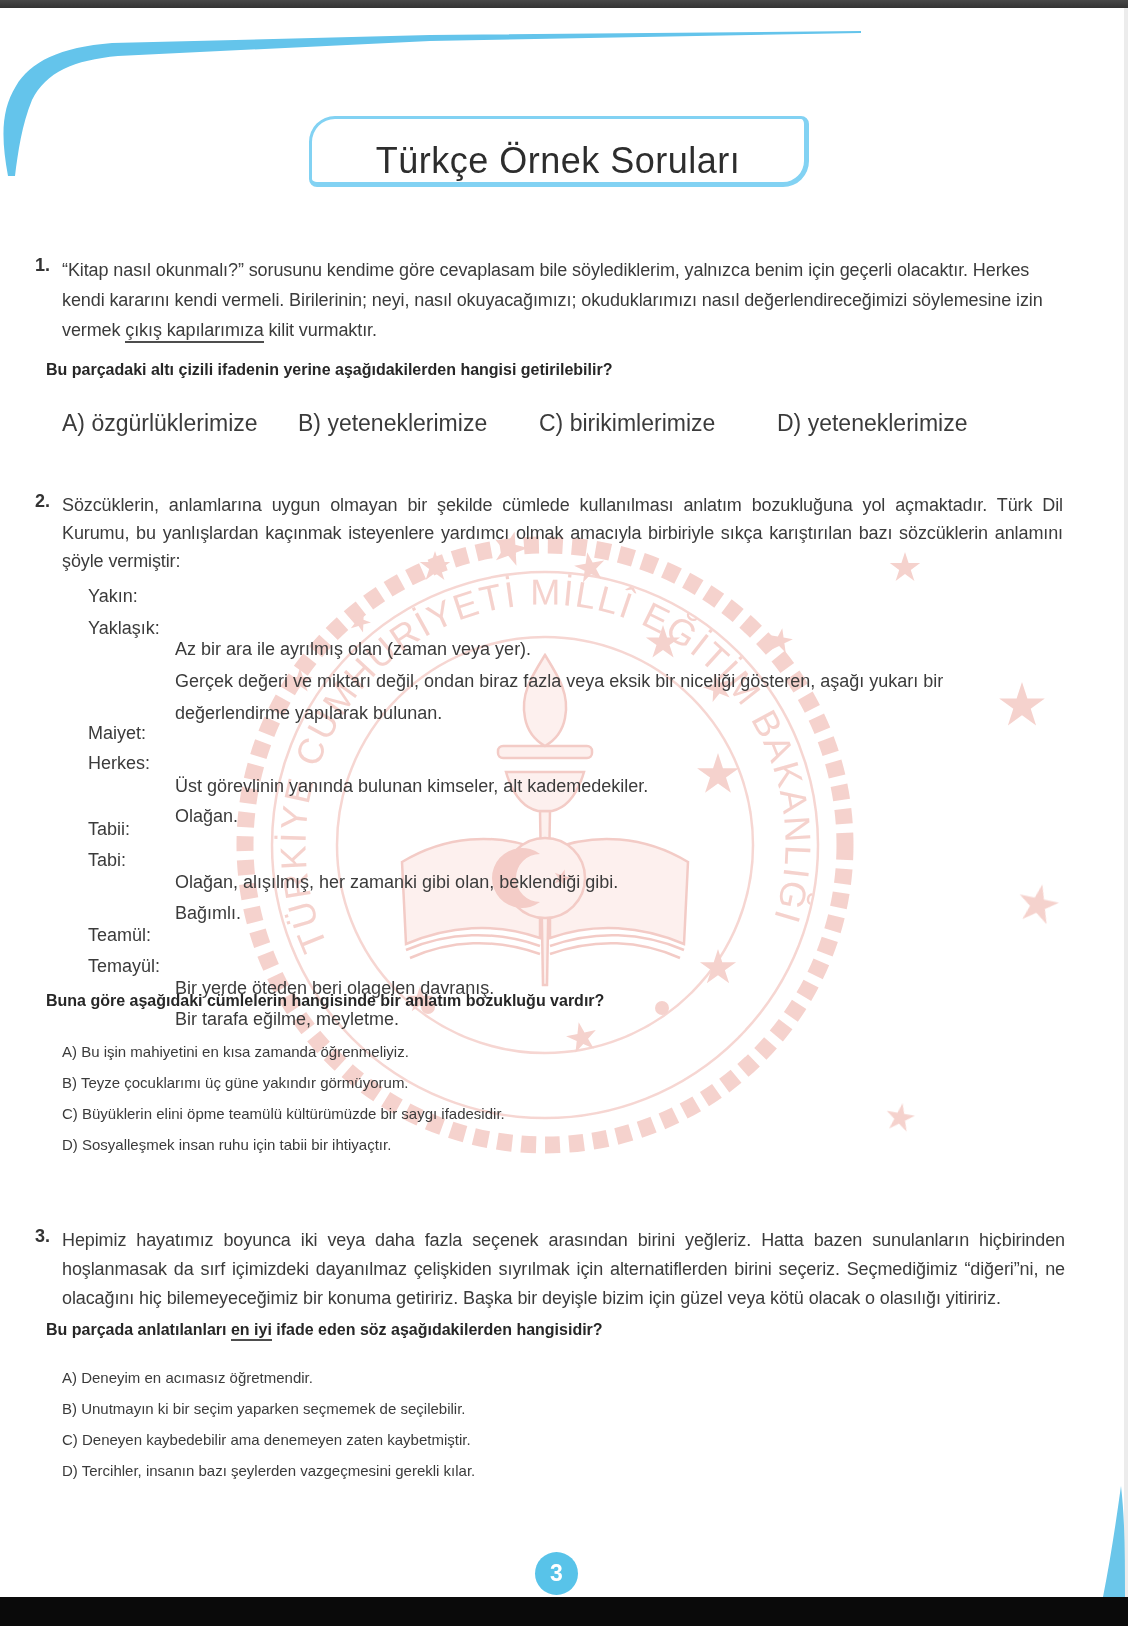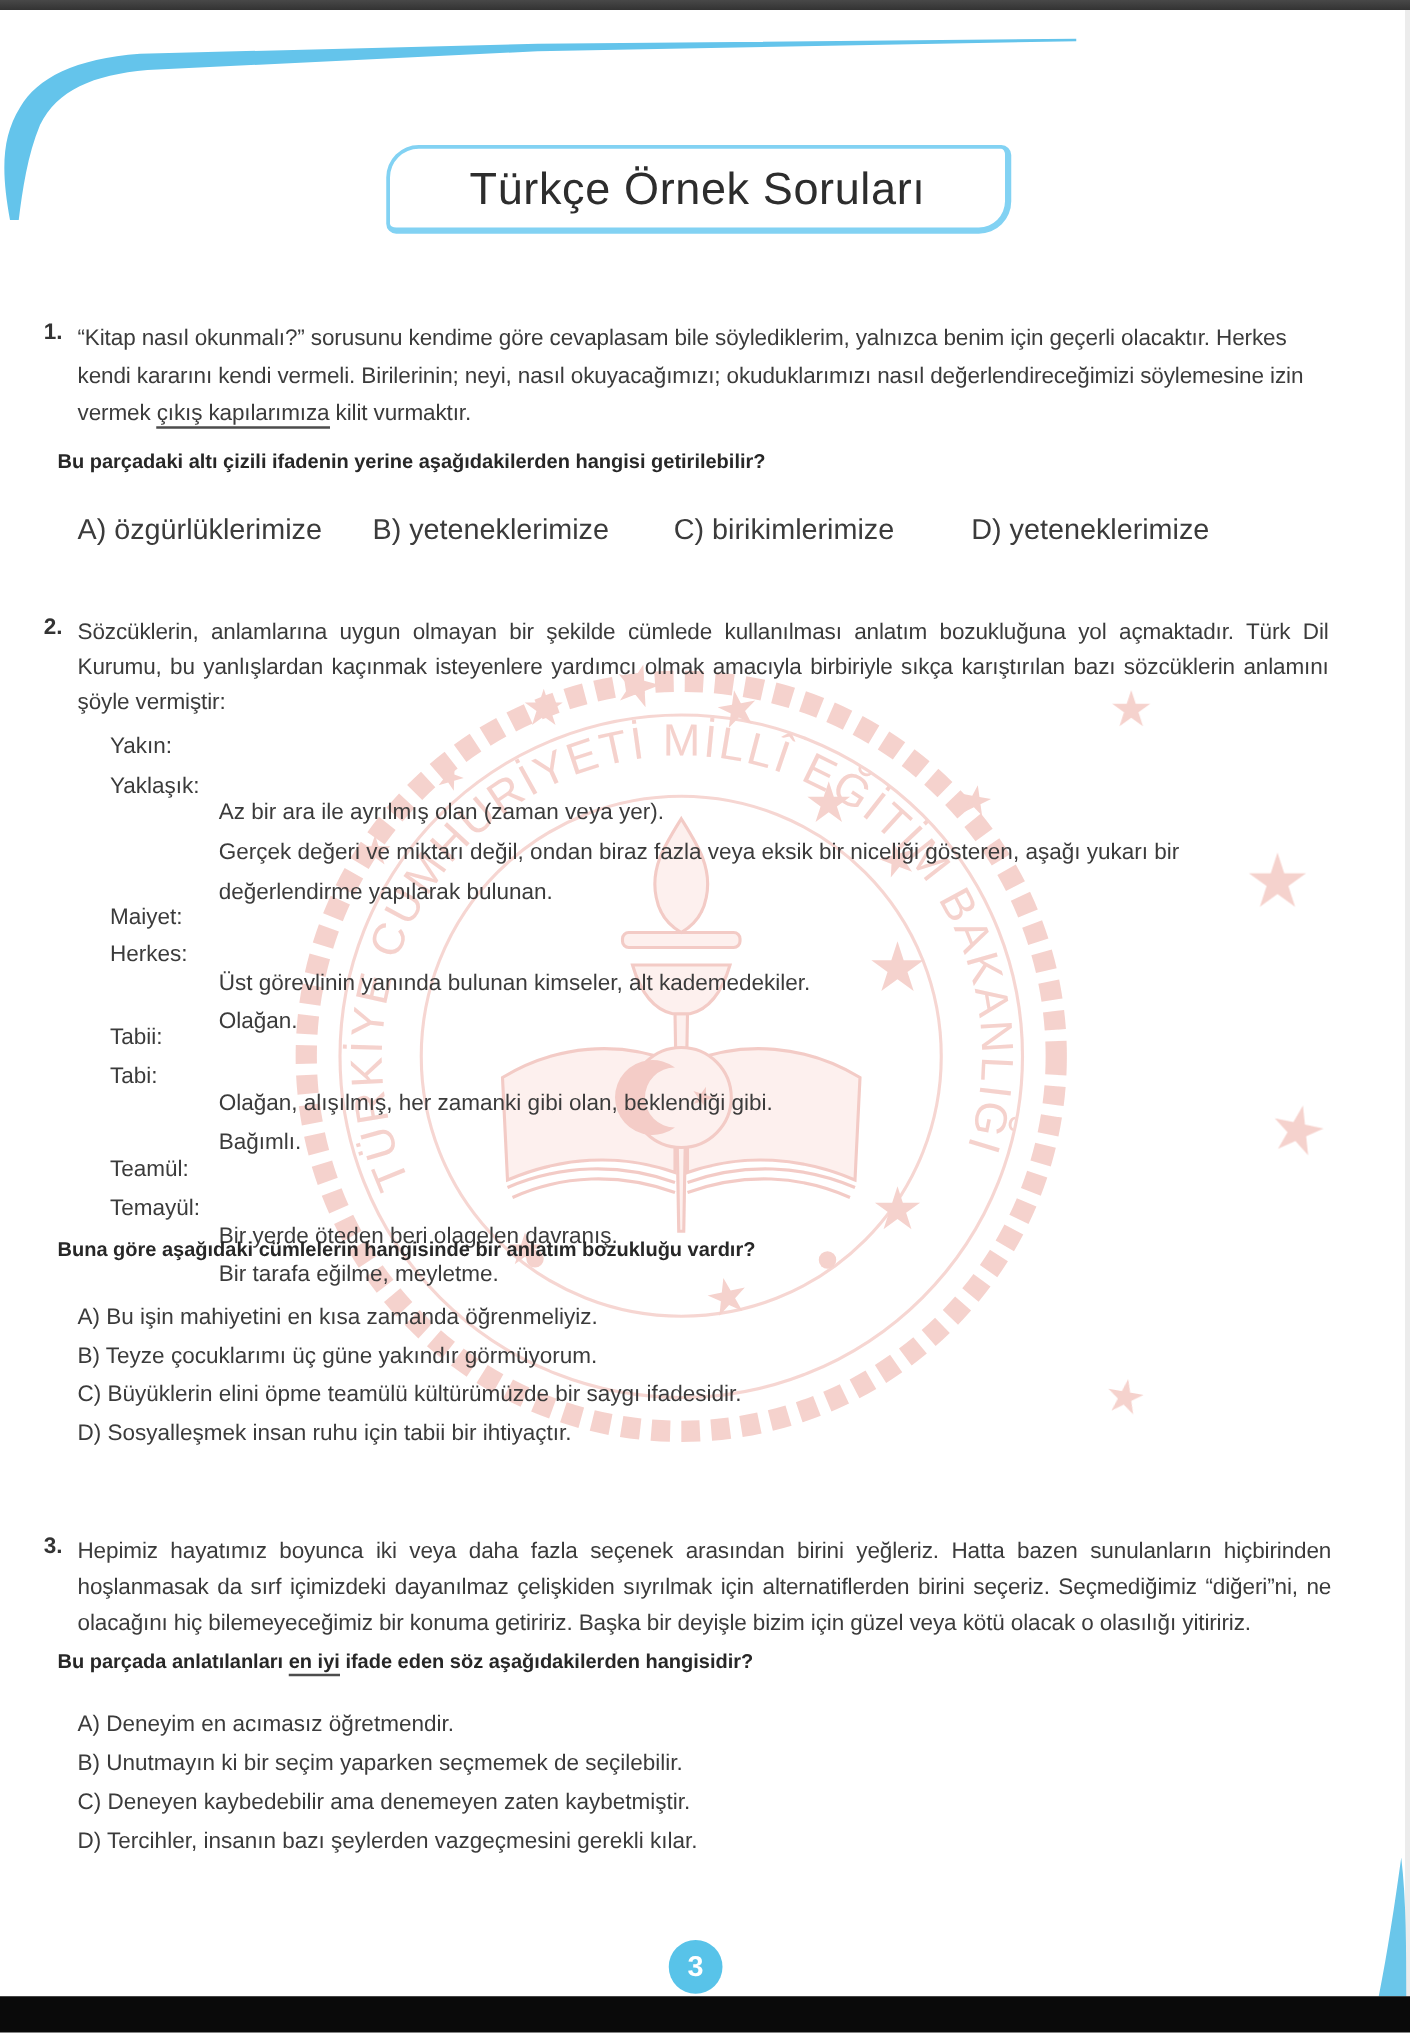--- a/index.html
+++ b/index.html
@@ -16,35 +16,35 @@
   .page-edge{position:absolute;right:0;top:8px;height:1589px;width:4px;background:#ececec;z-index:1;}
 
   svg.deco{position:absolute;left:0;top:0;z-index:1;pointer-events:none;}
   svg.watermark{position:absolute;left:150px;top:480px;z-index:0;pointer-events:none;}
 
   .title-box{
     position:absolute;left:309px;top:116px;width:500px;height:71px;
     box-sizing:border-box;background:#ffffff;
     border:3px solid #82d2f3;border-right-width:5px;border-bottom-width:5px;
     border-radius:26px 8px 26px 8px;
-    display:flex;align-items:center;justify-content:center;z-index:3;
+    display:flex;align-items:flex-end;justify-content:center;z-index:3;
   }
   .title-box span{font-size:36px;letter-spacing:.5px;color:#2d2d2d;}
 
   .q-num{position:absolute;left:35px;width:26px;font-size:18px;font-weight:bold;color:#333;z-index:2;}
   .para{position:absolute;left:62px;width:1001px;font-size:18px;line-height:30px;
     letter-spacing:-.1px;color:#3b3b3b;z-index:2;}
   .para.just{text-align:justify;}
   .para.lh28{line-height:28px;}
   .para.lh29{line-height:29px;width:1003px;}
   .prompt{position:absolute;left:46px;font-size:16px;font-weight:bold;color:#272727;
     white-space:nowrap;z-index:2;}
   .u{border-bottom:2px solid #4d4d4d;padding-bottom:1px;}
   .opt-inline{position:absolute;font-size:23px;color:#3b3b3b;white-space:nowrap;z-index:2;}
-  .opt-col{position:absolute;left:62px;font-size:18px;color:#3b3b3b;white-space:nowrap;z-index:2;}
+  .opt-col{position:absolute;left:62px;font-size:15px;color:#3b3b3b;white-space:nowrap;z-index:2;}
   .def-row{position:absolute;left:88px;font-size:18px;color:#3b3b3b;z-index:2;}
   .def-term{display:inline-block;width:87px;vertical-align:top;}
   .def-text{display:inline-block;width:820px;vertical-align:top;line-height:32px;margin-top:47px;}
   .dr1{top:586px}.dr2{top:618px}.dr3{top:723px}.dr4{top:753px}
   .dr5{top:819px}.dr6{top:850px}.dr7{top:925px}.dr8{top:956px}
 
   .page-circle{
     position:absolute;left:535px;top:1552px;width:43px;height:43px;border-radius:50%;
     background:#58c3e9;color:#ffffff;font-size:23px;font-weight:bold;
     display:flex;align-items:center;justify-content:center;z-index:4;

